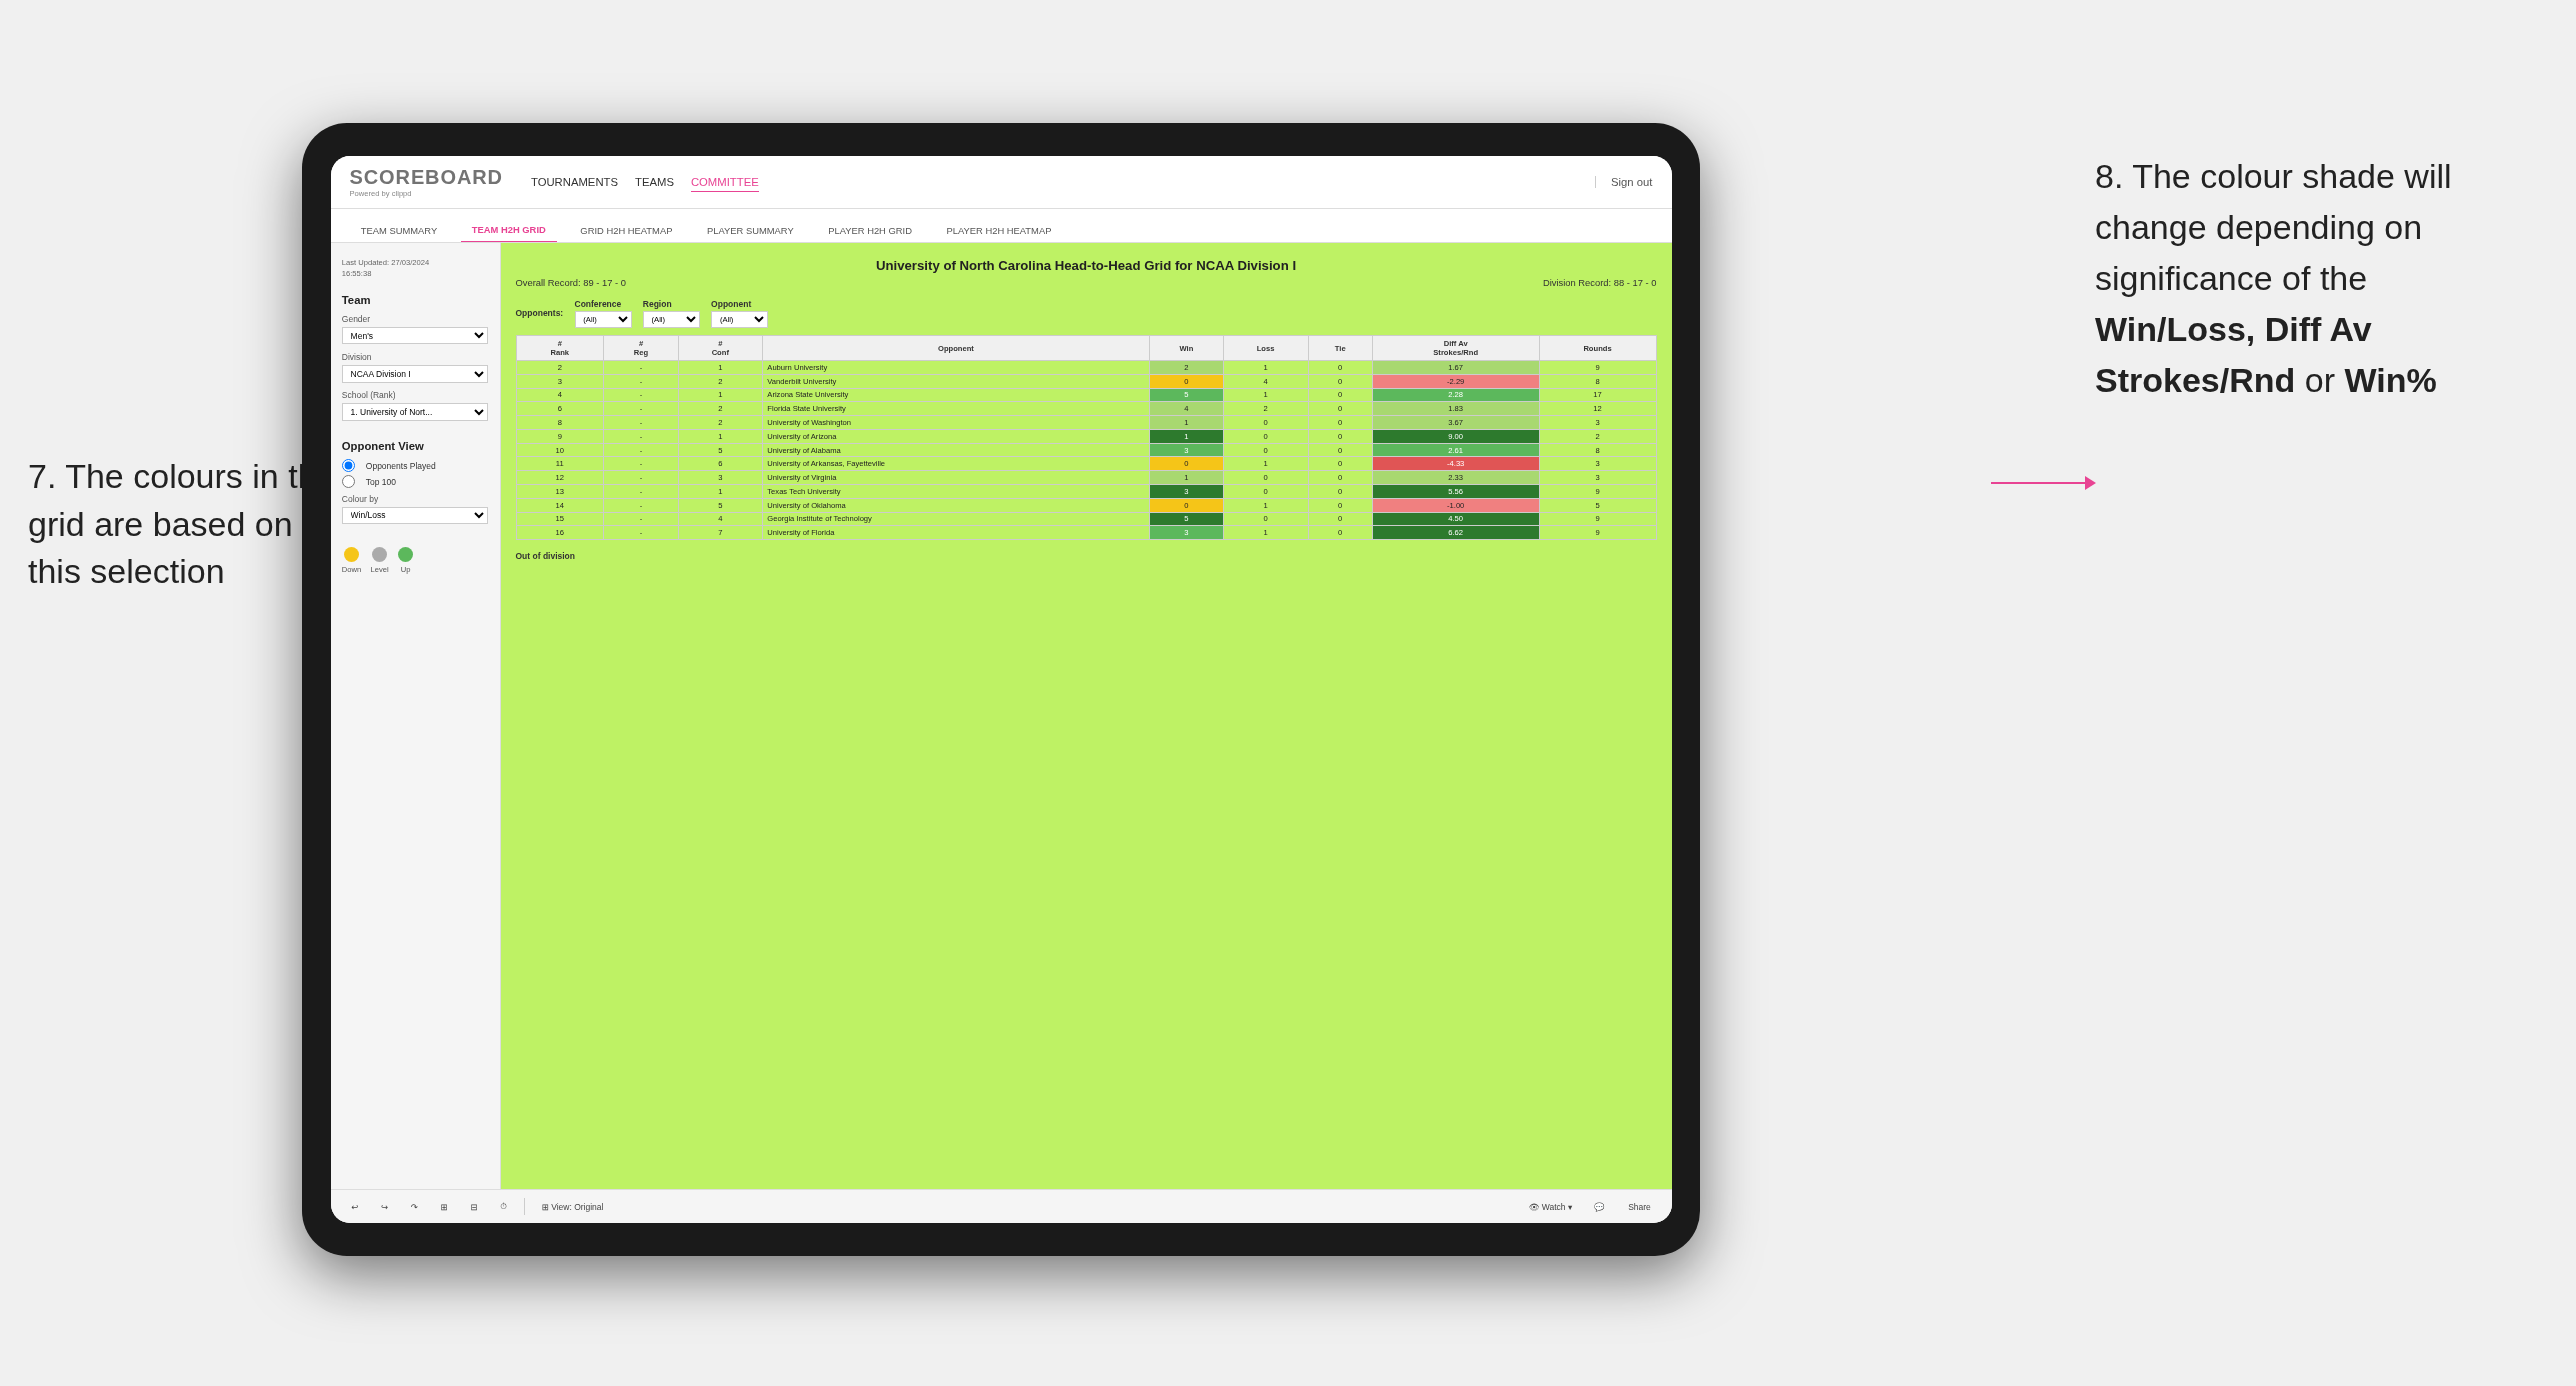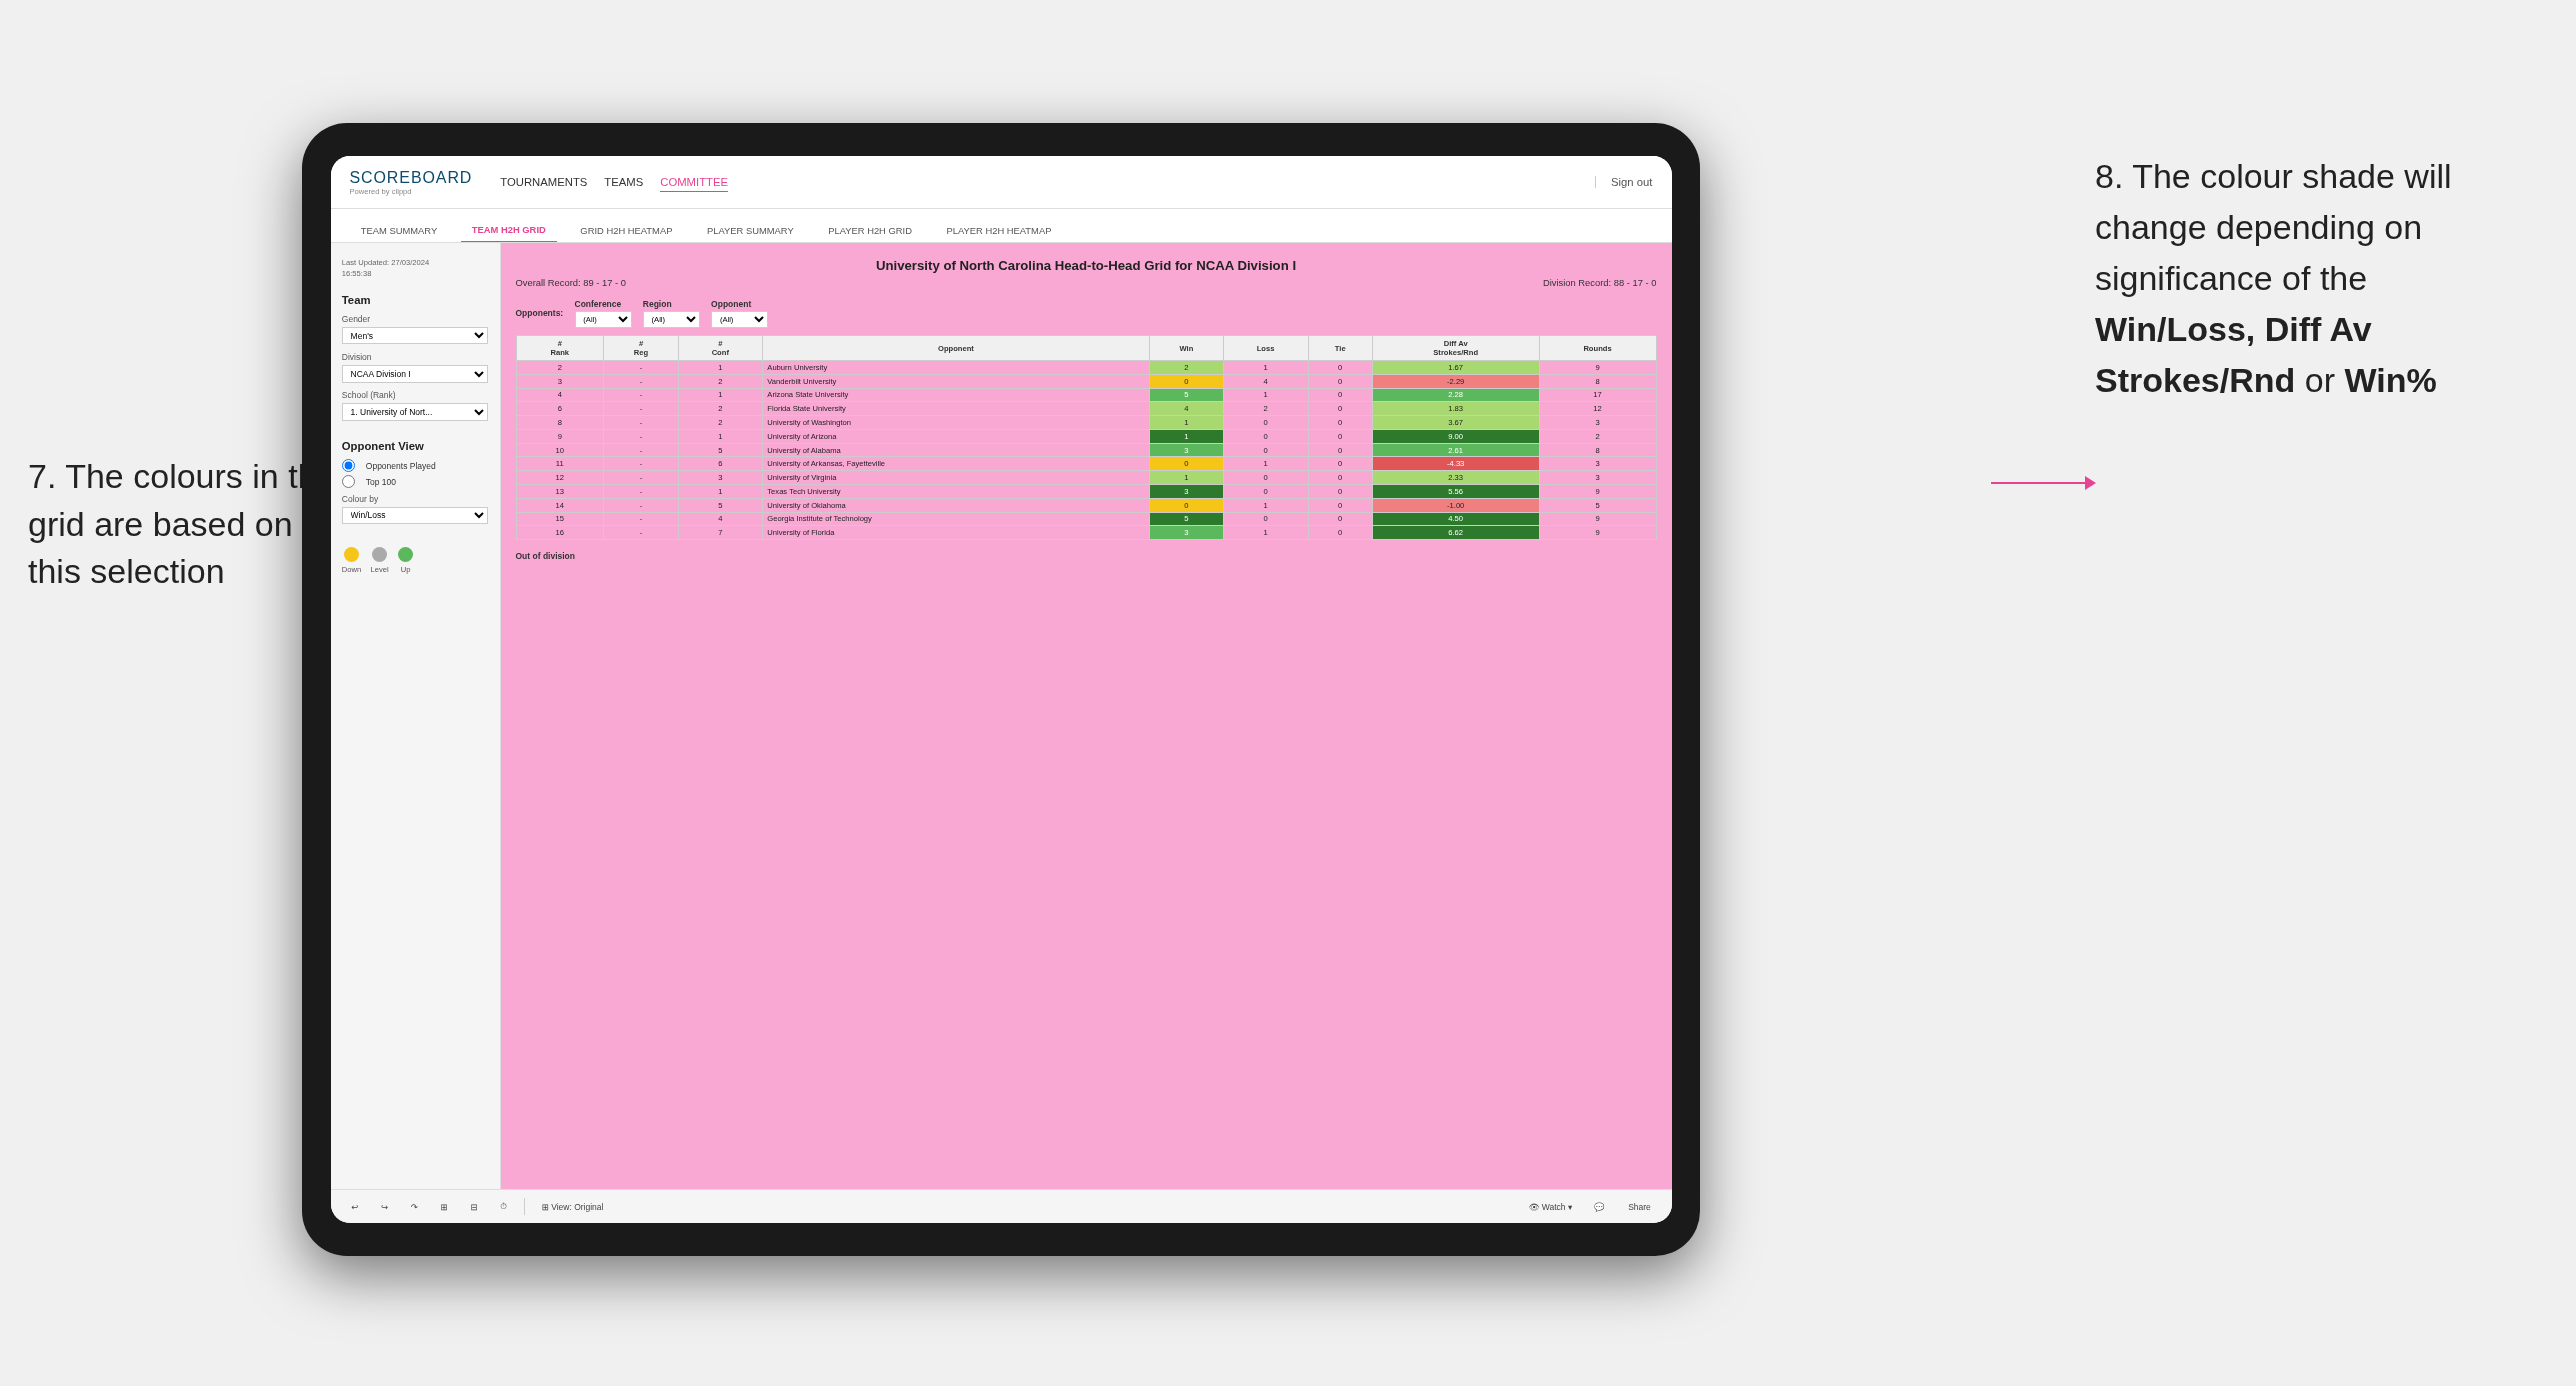--- a/index.html
+++ b/index.html
@@ -73,23 +73,23 @@
       height: 53px;
       flex-shrink: 0;
     }
 
     .logo-area {
       display: flex;
       flex-direction: column;
       margin-right: 28px;
     }
     .logo-text {
-      font-size: 16px;
-      font-weight: 400;
-      color: #0c4a6e;
+      font-size: 20px;
+      font-weight: 700;
+      color: #737373;
       letter-spacing: 0.9px;
     }
     .logo-sub {
       font-size: 7.6px;
       color: #888;
     }
 
     .nav-links {
       display: flex;
       gap: 17px;
@@ -218,21 +218,21 @@
     .colour-item {
       display: flex;
       flex-direction: column;
       align-items: center;
       gap: 2.8px;
     }
 
     
     .grid-area {
       flex: 1;
-      background: #f9a8d4;
+      background: #bef264;
       padding: 15px;
       overflow: auto;
     }
 
     .grid-title {
       font-size: 13.2px;
       font-weight: 700;
       color: #222;
       text-align: center;
       margin-bottom: 3.8px;

